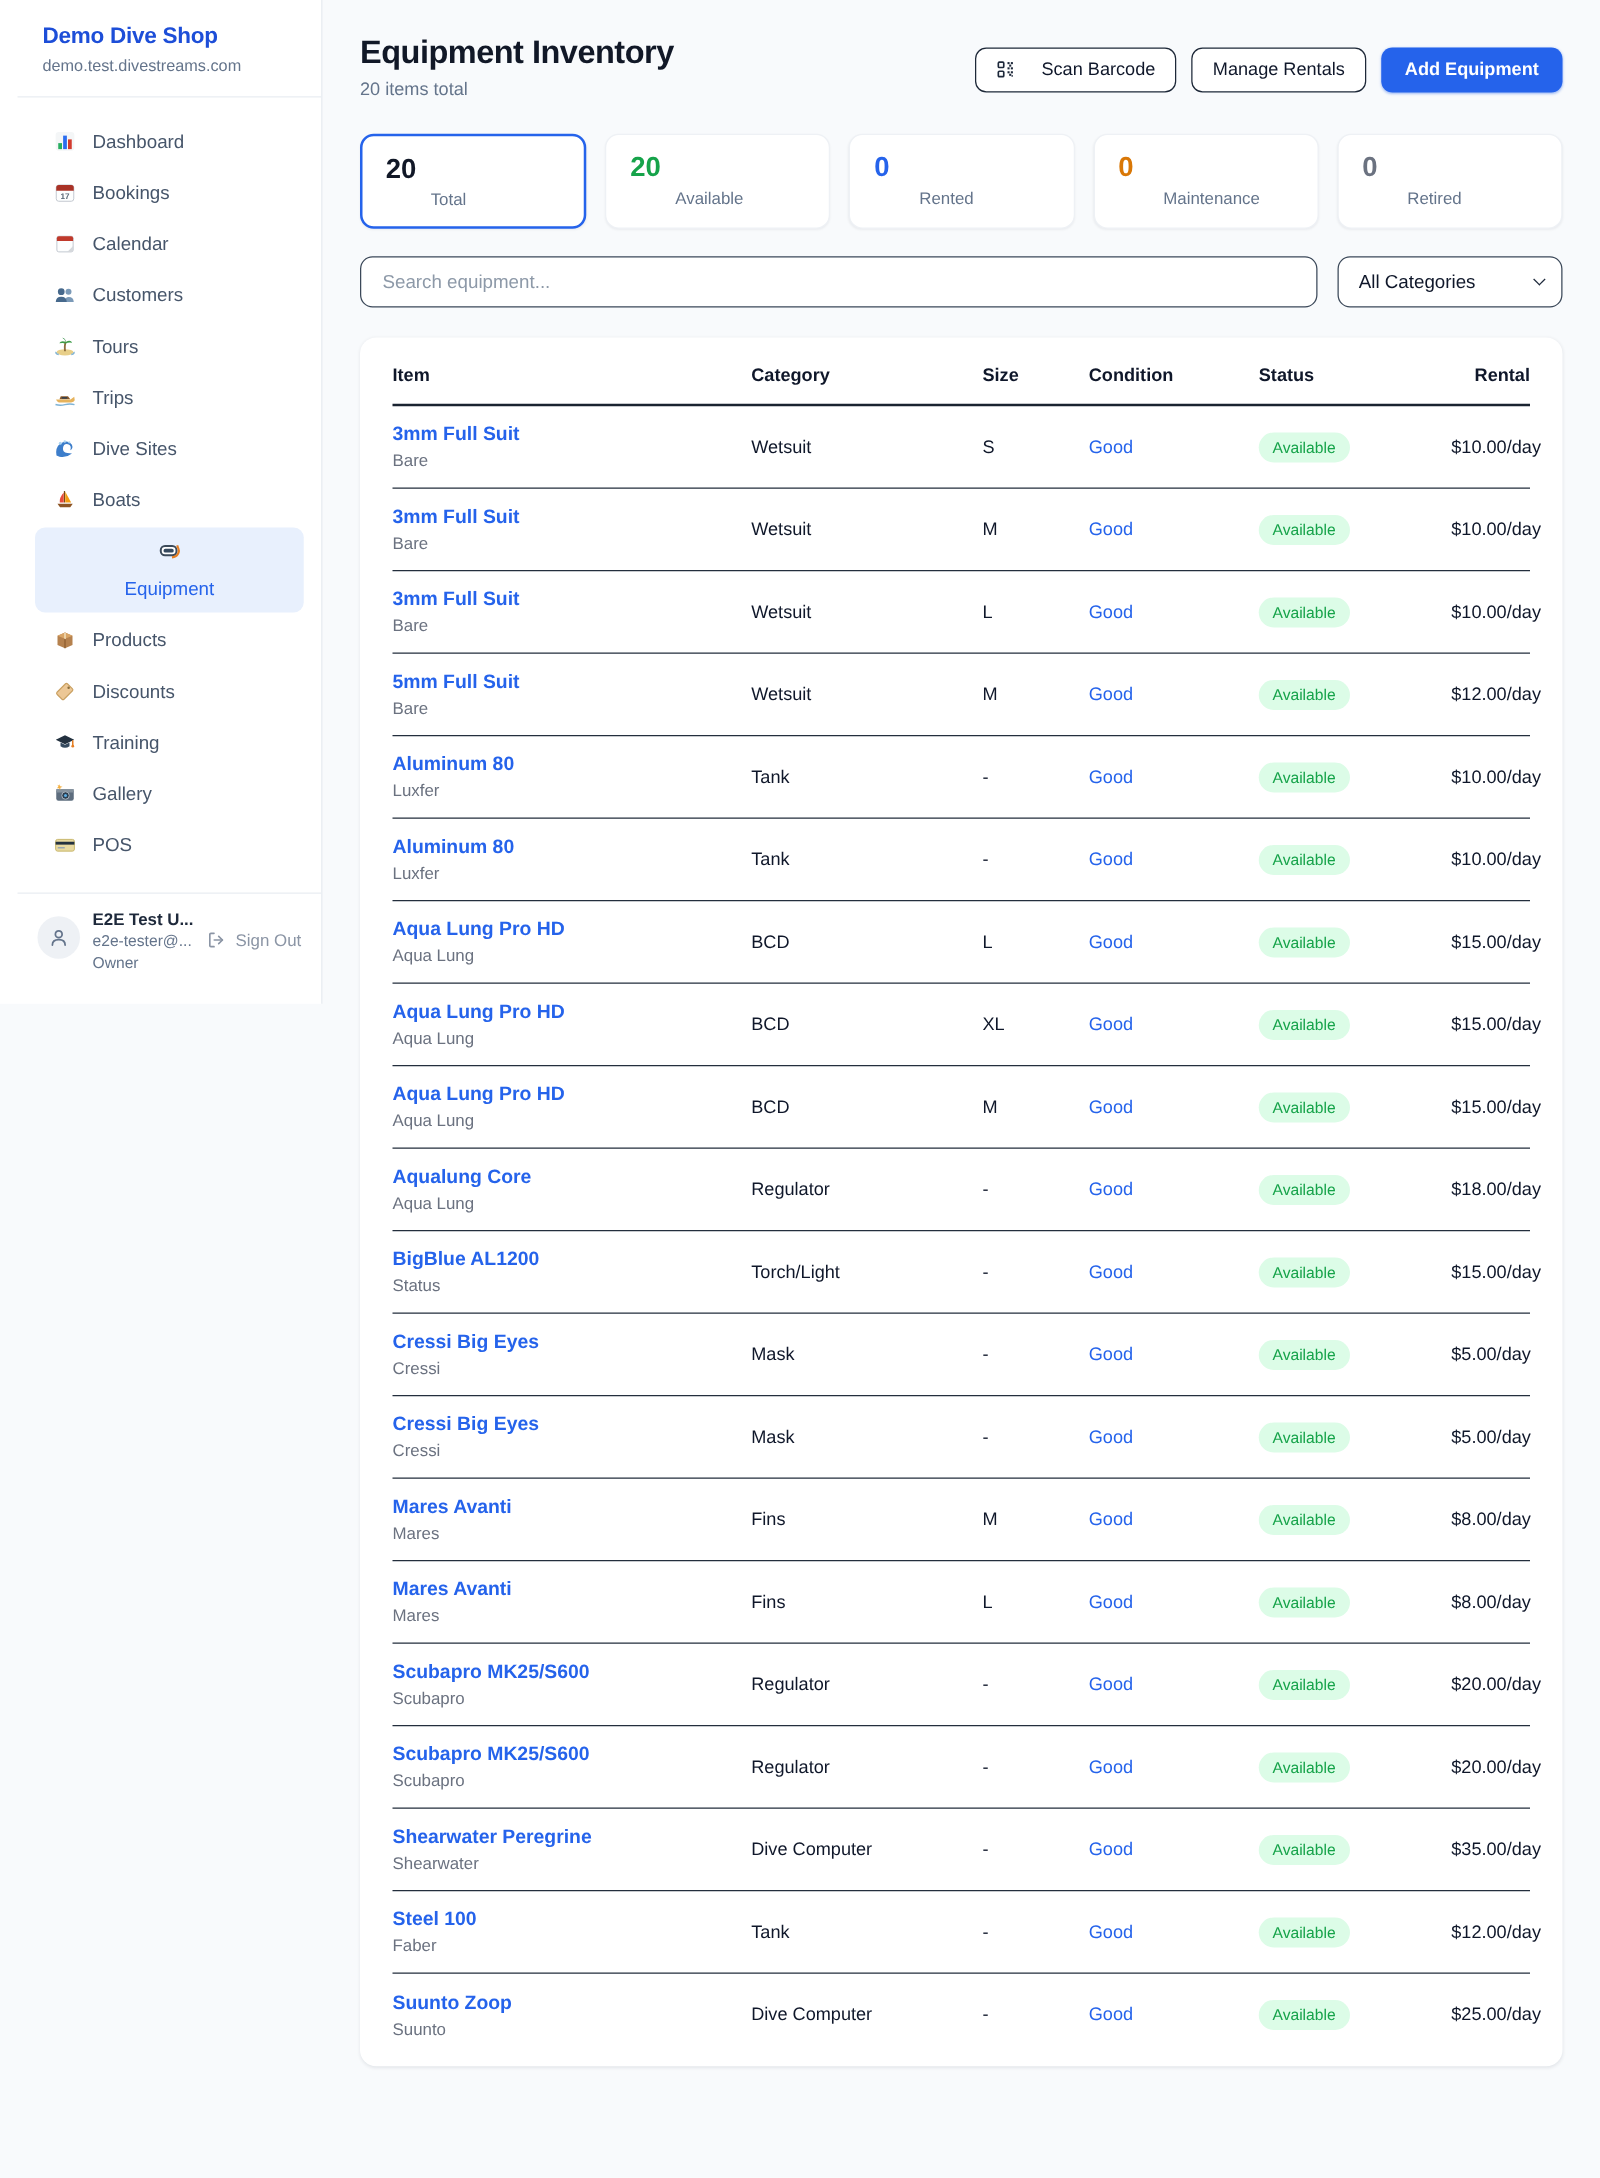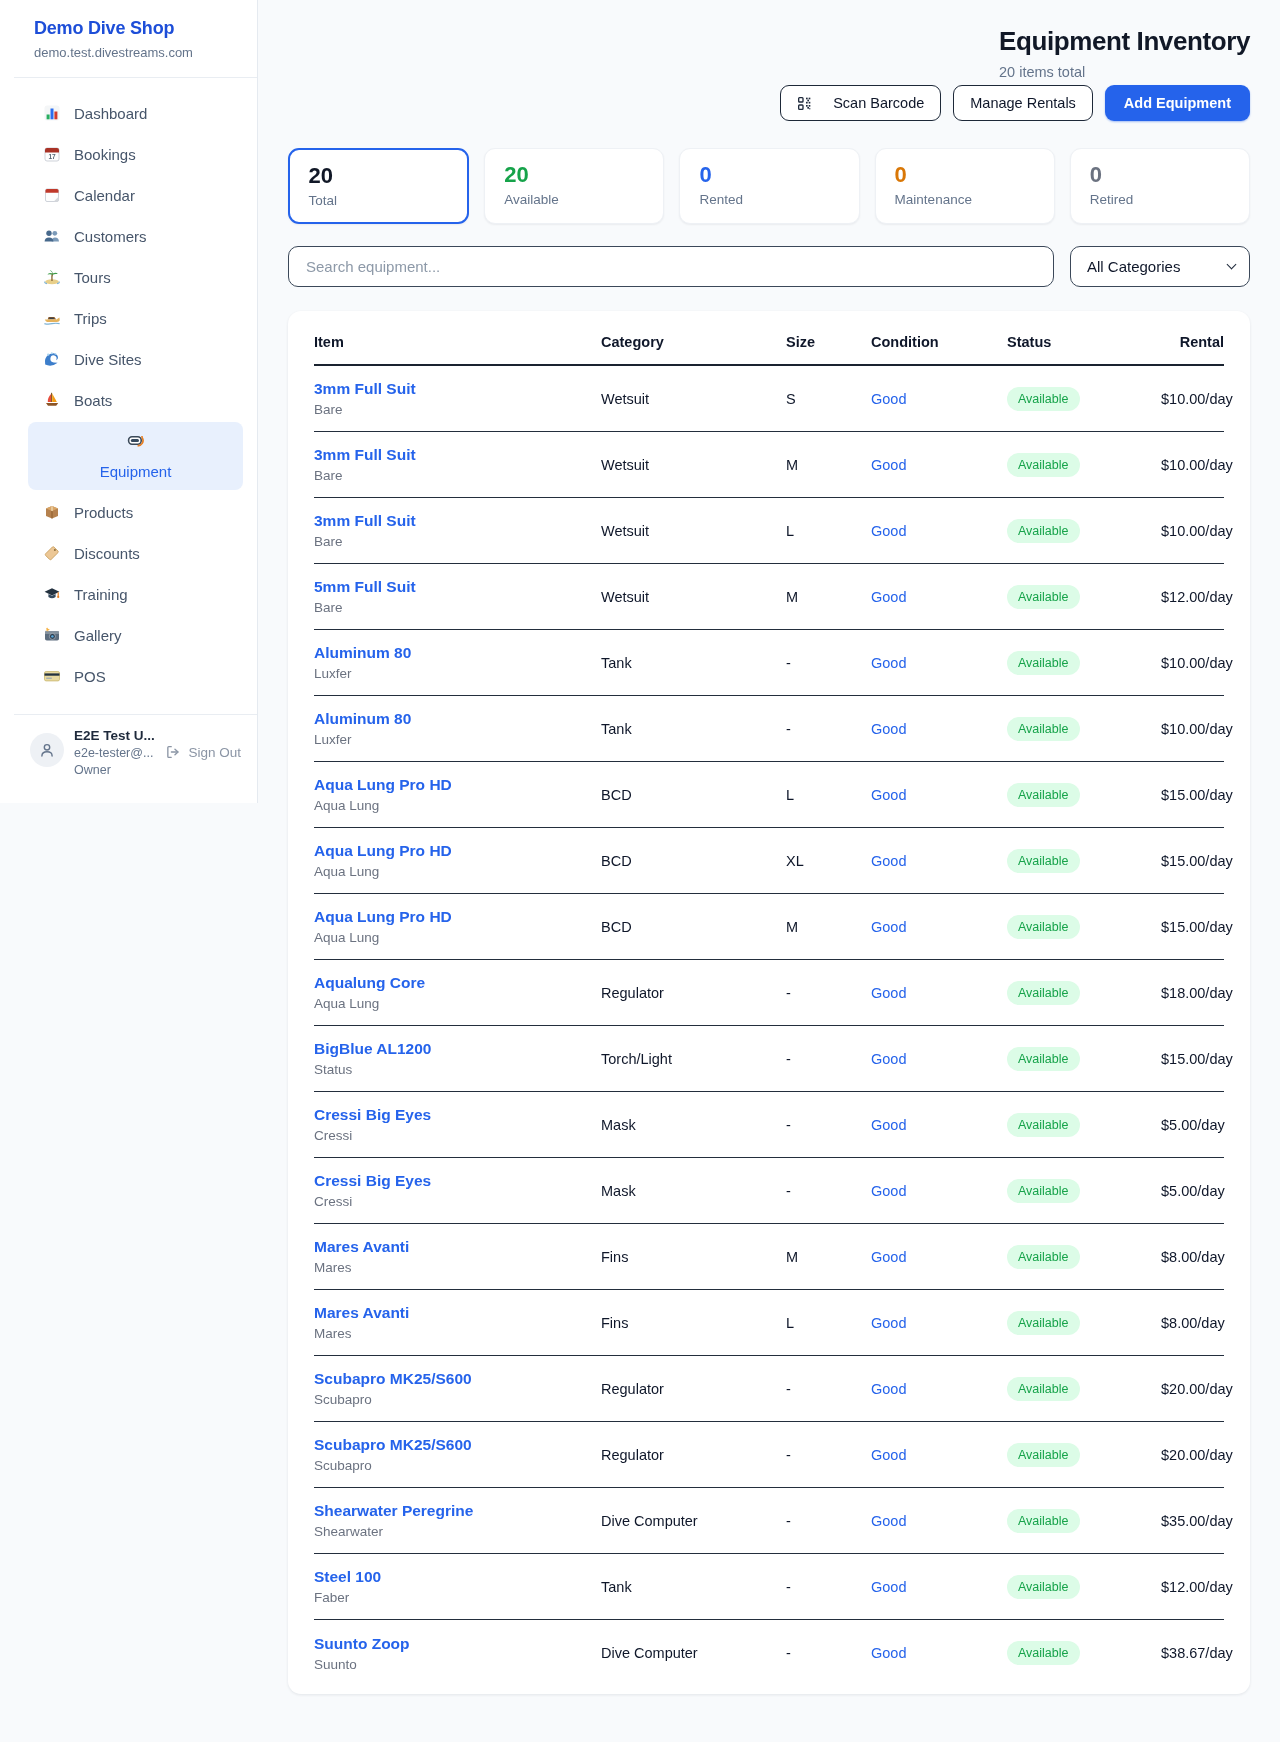--- a/index.html
+++ b/index.html
@@ -23,38 +23,38 @@
               display:flex; align-items:flex-start; gap:10px; }
   .avatar { width:34px; height:34px; border-radius:50%; background:#eef1f5;
             display:flex; align-items:center; justify-content:center; margin-top:5px; flex:0 0 34px; }
   .user-meta { flex:1; min-width:0; }
   .user-name { font-size:13.5px; font-weight:700; color:#1e293b; white-space:nowrap; }
   .user-email,.user-role { font-size:12.5px; color:#64748b; margin-top:3px; white-space:nowrap; }
   .signout { display:flex; align-items:center; gap:7px; color:#8b95a5; font-size:13.5px;
              margin-top:16px; cursor:pointer; white-space:nowrap; }
   
   .main { margin-left:258px; padding:26px 30px 30px; }
-  .page-head { display:flex; justify-content:space-between; align-items:flex-end;flex-direction:column; }
+  .page-head { display:flex; justify-content:space-between; align-items:center; }
   .page-title { font-size:26px; font-weight:700; color:#111827; letter-spacing:-.4px; }
   .page-subtitle { font-size:14.5px; color:#64748b; margin-top:7px; }
   .actions { display:flex; gap:12px; margin-top:5px; }
   .btn { display:flex; align-items:center; gap:21px; border-radius:9px; font-size:14.5px;
          cursor:pointer; font-family:inherit; }
   .btn-outline { background:#fff; border:1.5px solid #1d2838; color:#0f172a;
                  padding:9px 16px; font-weight:500; }
   .btn-primary { background:#2563eb; border:none; color:#fff; padding:10px 19px;
                  font-weight:600; box-shadow:0 1px 2px rgba(37,99,235,.4); }
   .stats { display:flex; gap:15px; margin-top:27px; }
   .stat-card { flex:1; background:#fff; border:1.5px solid #eef1f5; border-radius:11px;
                padding:13px 19px 15px; box-shadow:0 1px 2px rgba(15,23,42,.06); cursor:pointer; }
   .stat-card.selected { border:2px solid #2563eb; padding:12.5px 18.5px 14.5px; }
   .stat-value { font-size:22px; font-weight:700; }
   .c-dark{color:#111827;} .c-green{color:#16a34a;} .c-blue{color:#2563eb;}
   .c-orange{color:#d97706;} .c-gray{color:#6b7280;}
-  .stat-label { font-size:13.5px; color:#64748b; margin-top:4px; }
+  .stat-label { font-size:13.5px; color:#64748b; margin-top:4px;margin-left:36px; }
   .filters { display:flex; gap:16px; margin-top:22px; }
   .search { flex:1; height:41px; border:1.5px solid #33415580; border-color:#3b4859;
             border-radius:10px; padding:0 17px; font-size:15px; color:#0f172a; background:#fff;
             font-family:inherit; outline:none; }
   .search::placeholder { color:#8d99a8; }
   .select-wrap { position:relative; width:180px; }
   .select-wrap select { width:100%; height:41px; border:1.5px solid #3b4859; border-radius:10px;
             background:#fff; font-size:15px; color:#0f172a; padding:0 32px 0 16px;
             appearance:none; -webkit-appearance:none; font-family:inherit; cursor:pointer; outline:none; }
   .chev { position:absolute; right:15px; top:15px; width:7px; height:7px; pointer-events:none;
@@ -589,17 +589,17 @@
           <div>
             <div class="item-name">Suunto Zoop</div>
             <div class="item-brand">Suunto</div>
           </div>
           <div class="cell">Dive Computer</div>
           <div class="cell">-</div>
           <div class="cond">Good</div>
           <div>
             <span class="badge">Available</span>
           </div>
-          <div class="rental">$38.67/day</div>
+          <div class="rental">$25.00/day</div>
         </div>
       </div>
   </div>
 </main>
 
 </body></html>

